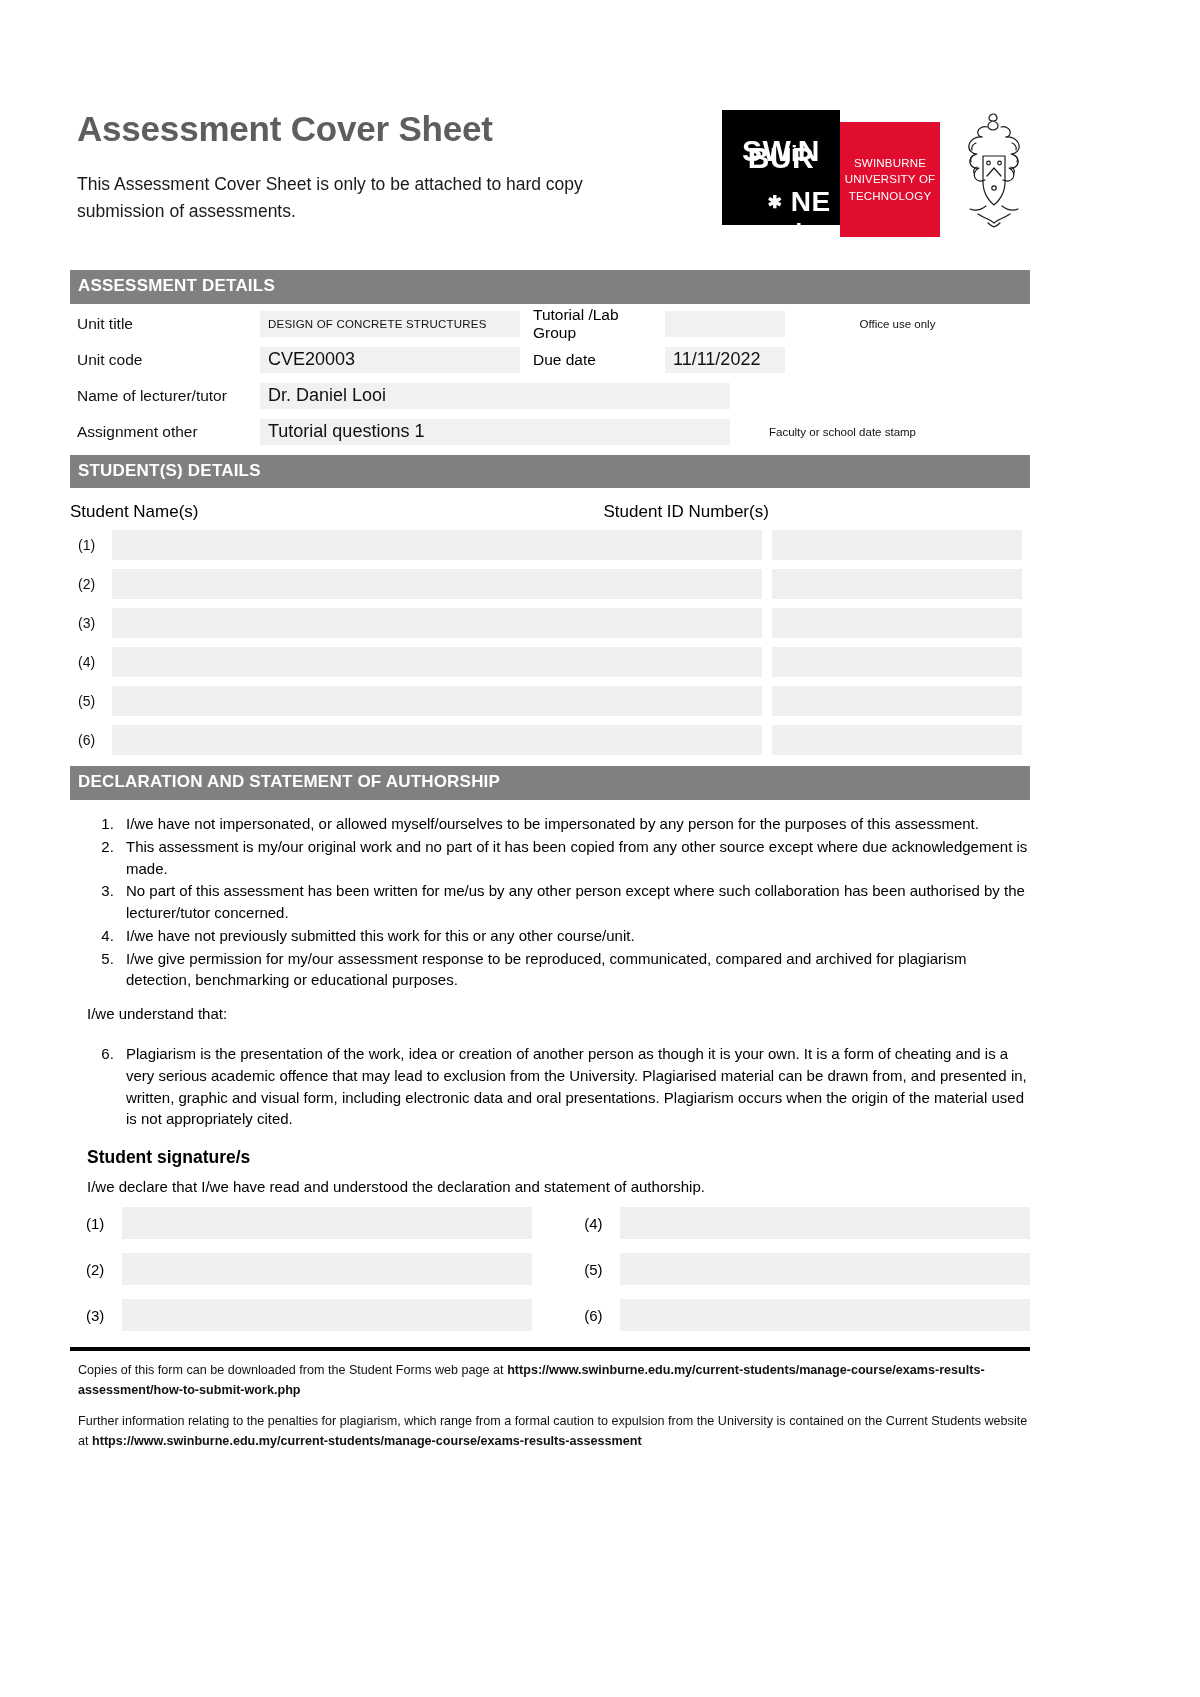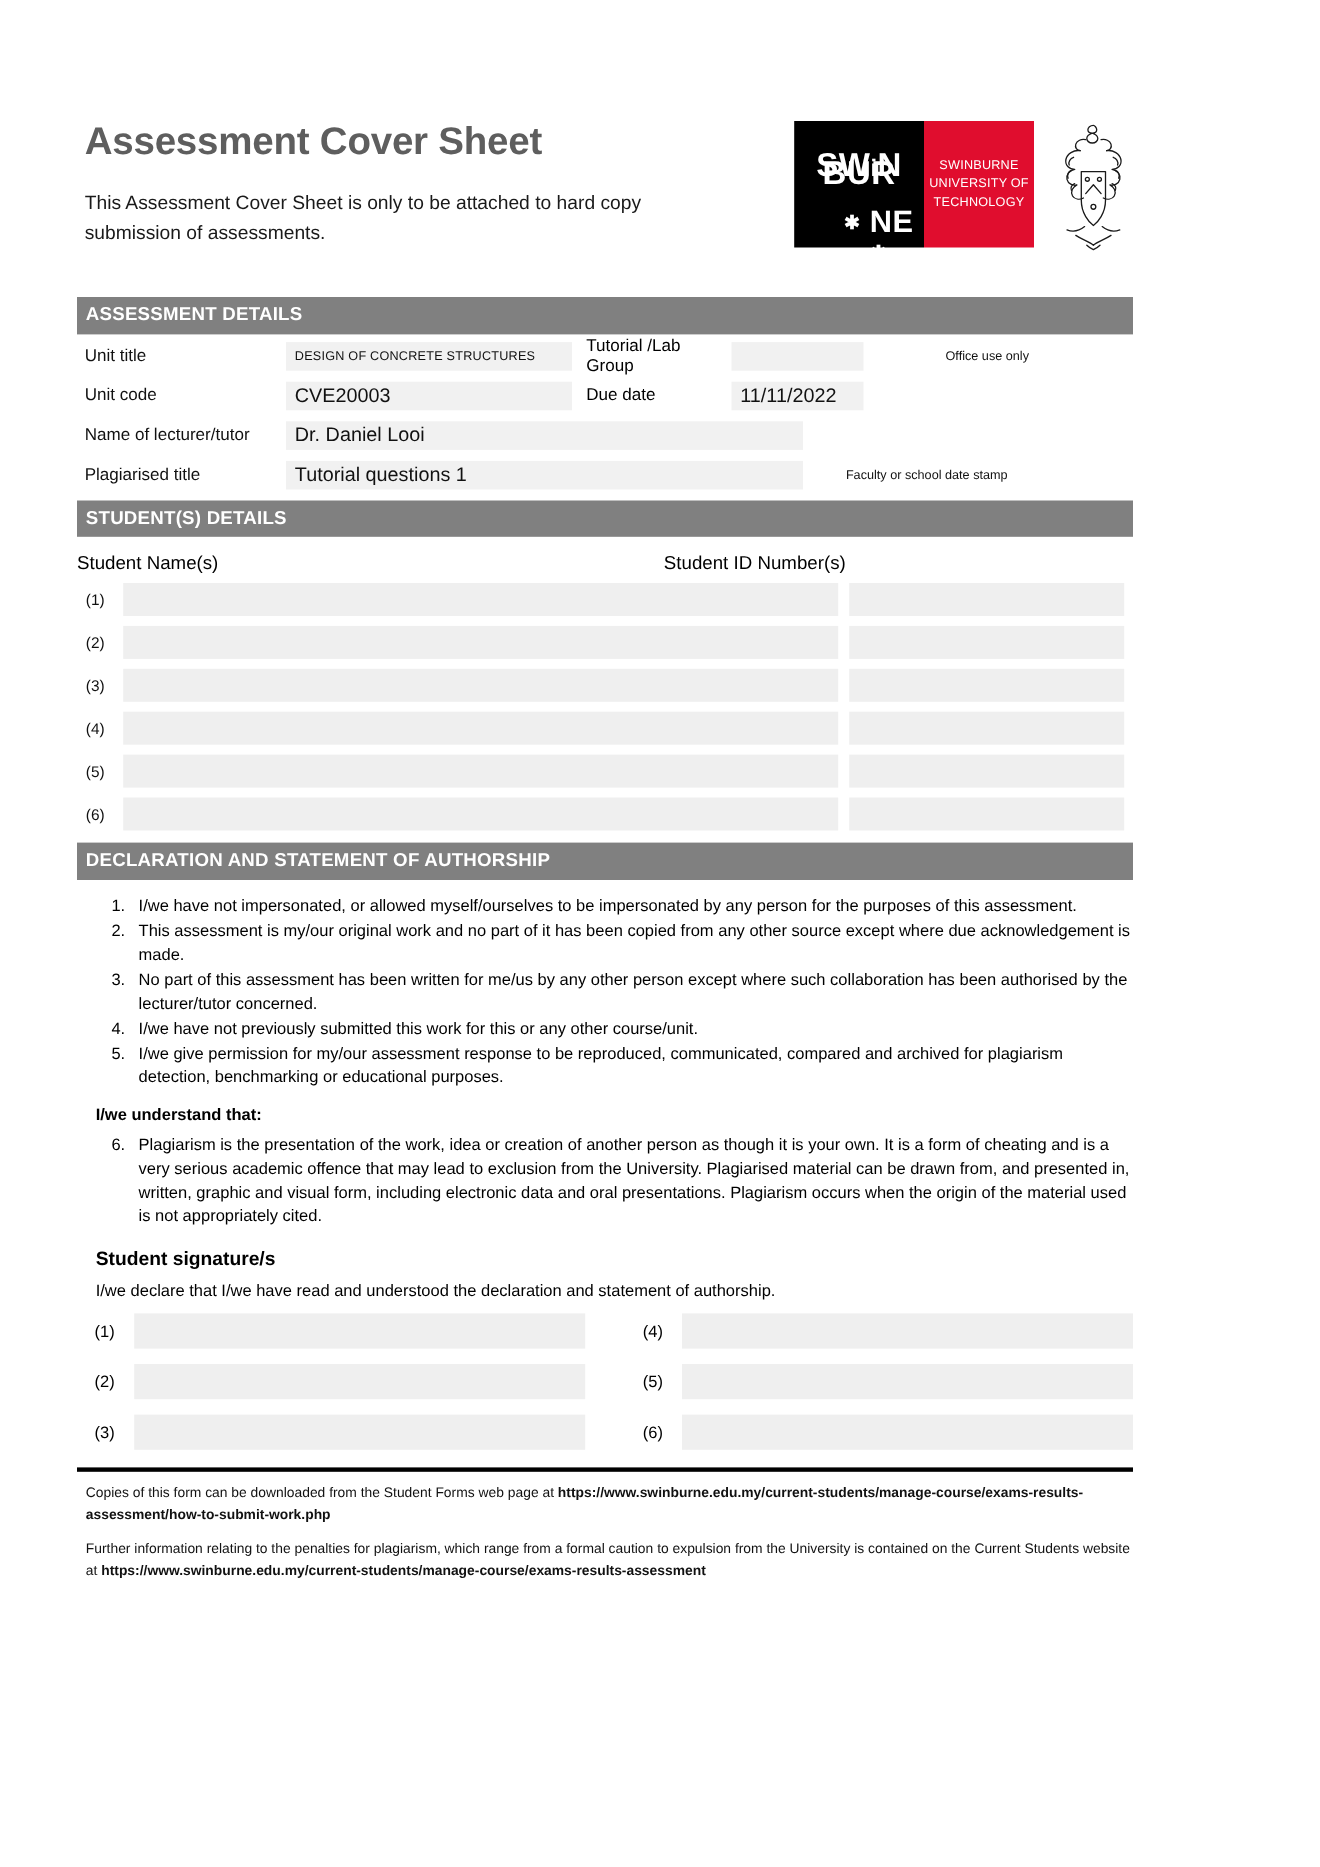--- a/index.html
+++ b/index.html
@@ -92,20 +92,21 @@
     color: #ffffff;
     display: flex;
     flex-direction: column;
     justify-content: center;
     align-items: center;
     font-size: 11.5px;
     line-height: 1.42;
     letter-spacing: 0.2px;
     text-align: center;
     font-weight: normal;
+    margin-top: 12px;
   }
   .crest {
     margin-left: 18px;
     width: 72px;
     height: 122px;
   }
 
   
   .sec-bar {
     background: #808080;
@@ -206,22 +207,21 @@
     padding-left: 48px;
     font-size: 15px;
     line-height: 1.45;
   }
   ol.decl li {
     margin-bottom: 1px;
     padding-left: 8px;
   }
   .understand {
     font-size: 15px;
-    margin: 14px 0 8px 17px;
-    font-weight: bold;
+    margin: 14px 0 21px 17px;
   }
   ol.decl2 {
     margin: 0;
     padding-left: 48px;
     font-size: 15px;
     line-height: 1.45;
   }
   ol.decl2 li { padding-left: 8px; }
   .sig-title {
     font-size: 17.5px;
@@ -344,21 +344,21 @@
         <div class="office-note"></div>
       </div>
 
       <div class="det-row">
         <div class="det-label">Name of lecturer/tutor</div>
         <div class="fld fld-wide">Dr. Daniel Looi</div>
         <div class="office-note"></div>
       </div>
 
       <div class="det-row">
-        <div class="det-label">Plagiarised title</div>
+        <div class="det-label">Assignment other</div>
         <div class="fld fld-wide">Tutorial questions 1</div>
         <div class="office-note">Faculty or school date stamp</div>
       </div>
     </div>
 
     <div class="sec-bar narrow">STUDENT(S) DETAILS</div>
 
     <div class="stu-head">
       <span class="h-name">Student Name(s)</span>
       <span class="h-id">Student ID Number(s)</span>

